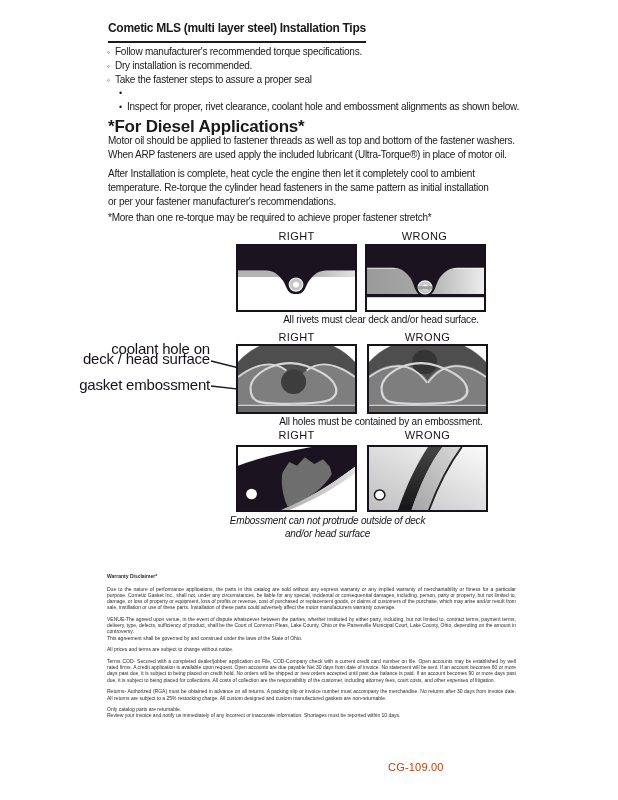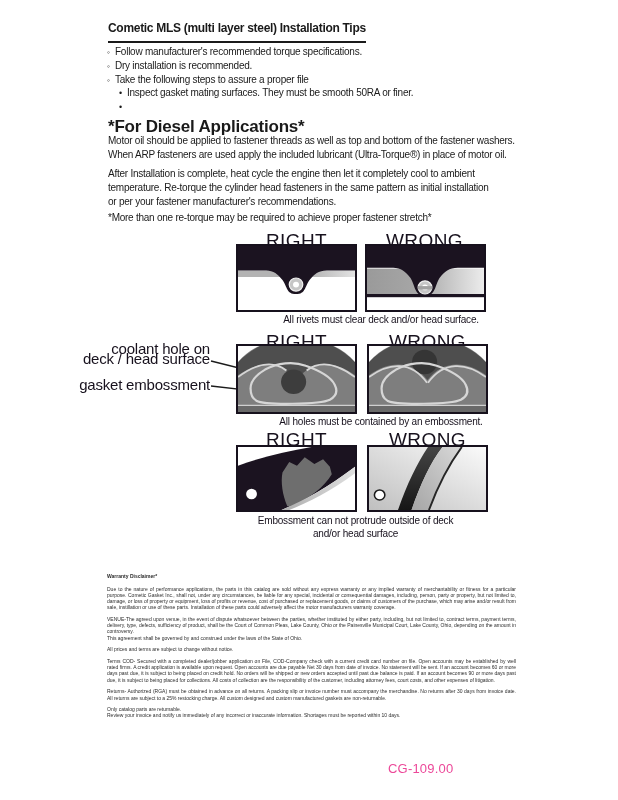--- a/index.html
+++ b/index.html
@@ -9,56 +9,56 @@
   .title{font-weight:bold;font-size:12px;letter-spacing:-0.3px;border-bottom:2px solid #1a1a1a;
          padding-bottom:6px;white-space:nowrap;}
   .tiplist{font-size:10px;letter-spacing:-0.25px;}
   .brow{display:flex;height:13.8px;align-items:flex-start;white-space:nowrap;}
   .mk{width:8px;flex:none;}
   .mk.o{font-size:8.5px;position:relative;top:1px;}
   .mk.f{font-size:9px;position:relative;top:0.5px;}
   .sub{margin-left:12px;}
   .h2{font-weight:bold;font-size:17px;letter-spacing:-0.2px;white-space:nowrap;}
   .bodyline{font-size:10px;letter-spacing:-0.25px;line-height:14.2px;white-space:nowrap;}
-  .dlabel{font-size:19px;letter-spacing:0.4px;text-align:center;width:121px;color:#17111d;}
+  .dlabel{font-size:11px;letter-spacing:0.4px;text-align:center;width:121px;color:#17111d;}
   .caption{font-size:10px;letter-spacing:-0.2px;line-height:12.5px;color:#17111d;text-align:center;}
   .side-label{font-size:15px;letter-spacing:-0.2px;line-height:10.2px;text-align:right;width:150px;color:#17111d;}
   .panel{border:2.2px solid #17111d;display:block;background:#fff;}
   .legal{font-size:5px;line-height:6.2px;width:409px;text-align:justify;color:#2c2c2c;}
   .legal p{margin:0 0 5.5px 0;}
   .legal p.tight{margin-bottom:0;}
   .legal p.lh{font-weight:bold;margin-bottom:6.5px;text-align:left;}
-  .footer{font-size:13px;letter-spacing:0.2px;color:#ec4899;white-space:nowrap;}
+  .footer{font-size:11px;letter-spacing:0.2px;color:#c2410c;white-space:nowrap;}
 </style>
 </head>
 <body>
 
 <div class="page">
 
   <div class="abs title" style="left:108px;top:21px;">Cometic MLS (multi layer steel) Installation Tips</div>
 
   <div class="abs tiplist" style="left:107px;top:46px;">
     <div class="brow">
         <span class="mk o">◦</span>
         <span>Follow manufacturer's recommended torque specifications.</span>
       </div>
     <div class="brow">
         <span class="mk o">◦</span>
         <span>Dry installation is recommended.</span>
       </div>
     <div class="brow">
         <span class="mk o">◦</span>
-        <span>Take the following steps to assure a proper file</span>
+        <span>Take the fastener steps to assure a proper seal</span>
       </div>
     <div class="brow sub">
         <span class="mk f">•</span>
-        <span>Inspect gasket mating surfaces.  They must be smooth 50RA or finer.</span>
       </div>
     <div class="brow sub">
         <span class="mk f">•</span>
+        <span>Inspect for proper, rivet clearance, coolant hole and embossment alignments as shown below.</span>
       </div>
   </div>
 
   <div class="abs h2" style="left:108px;top:117px;">*For Diesel Applications*</div>
   <div class="abs" style="left:108px;top:134px;">
     <div class="bodyline">Motor oil should be applied to fastener threads as well as top and bottom of the fastener washers.</div>
     <div class="bodyline">When ARP fasteners are used apply the included lubricant (Ultra-Torque®) in place of motor oil.</div>
   </div>
   <div class="abs" style="left:108px;top:167px;">
     <div class="bodyline">After Installation is complete, heat cycle the engine then let it completely cool to ambient</div>
@@ -178,21 +178,21 @@
           <stop offset="1" stop-color="#d8d8d8"></stop>
       </linearGradient>
     </defs>
     <rect x="0" y="0" width="121" height="67" fill="url(#gBg)"></rect>
     <path d="M61,0 C50,17 39,40 30,67 H44 C53,40 64,16 76,0 Z" fill="url(#gDark)"></path>
     <path d="M76,0 C64,16 53,40 44,67 H62 C71,42 83,18 96,0 Z" fill="url(#gMid)"></path>
     <path d="M96,0 C83,18 71,42 62,67" stroke="#262626" stroke-width="2" fill="none"></path>
     <circle cx="11" cy="51" r="5.4" fill="#ffffff" stroke="#1c1c1c" stroke-width="1.6"></circle>
   </svg>
 
-  <div class="abs caption" style="left:248px;top:515px;width:215px;">Embossment can not protrude outside of deck and/or head surface</div>
+  <div class="abs caption" style="left:220px;top:515px;width:215px;font-style:italic;">Embossment can not protrude outside of deck and/or head surface</div>
 
   <div class="abs legal" style="left:107px;top:573px;">
     <p class="lh">Warranty Disclaimer*</p>
     <p>Due to the nature of performance applications, the parts in this catalog are sold without any express warranty or any implied warranty of merchantability or fitness for a particular purpose.  Cometic Gasket Inc., shall not, under any circumstances, be liable for any special, incidental or consequential damages, including, person, party or property, but not limited to, damage, or loss of property or equipment, loss of profits or revenue, cost of purchased or replacement goods, or claims of customers of the purchase, which may arise and/or result from sale, instillation or use of these parts.  Installation of these parts could adversely affect the motor manufacturers warranty coverage.</p>
     <p class="tight">VENUE-The agreed upon venue, in the event of dispute whatsoever between the parties, whether instituted by either party, including, but not limited to, contract terms, payment terms, delivery, type, defects, sufficiency of product, shall be the Court of Common Pleas, Lake County, Ohio or the Painesville Municipal Court, Lake County, Ohio, depending on the amount in controversy.</p>
     <p>This agreement shall be governed by and construed under the laws of the State of Ohio.</p>
     <p>All prices and terms are subject to change without notice.</p>
     <p>Terms COD- Secured with a completed dealer/jobber application on File, COD-Company check with a current credit card number on file.  Open accounts may be established by well rated firms.  A credit application is available upon request.  Open accounts are due payable Net 30 days from date of invoice.  No statement will be sent.  If an account becomes 60 or more days past due, it is subject to being placed on credit hold.  No orders will be shipped or new orders accepted until past due balance is paid.  If an account becomes 90 or more days past due, it is subject to being placed for collections.  All costs of collection are the responsibility of the customer, including attorney fees, court costs, and other expenses of litigation.</p>
     <p>Returns- Authorized (RGA) must be obtained in advance on all returns.  A packing slip or invoice number must accompany the merchandise.  No returns after 30 days from invoice date.  All returns are subject to a 25% restocking charge.  All custom designed and custom manufactured gaskets are non-returnable.</p>
     <p class="tight">Only catalog parts are returnable.</p>

